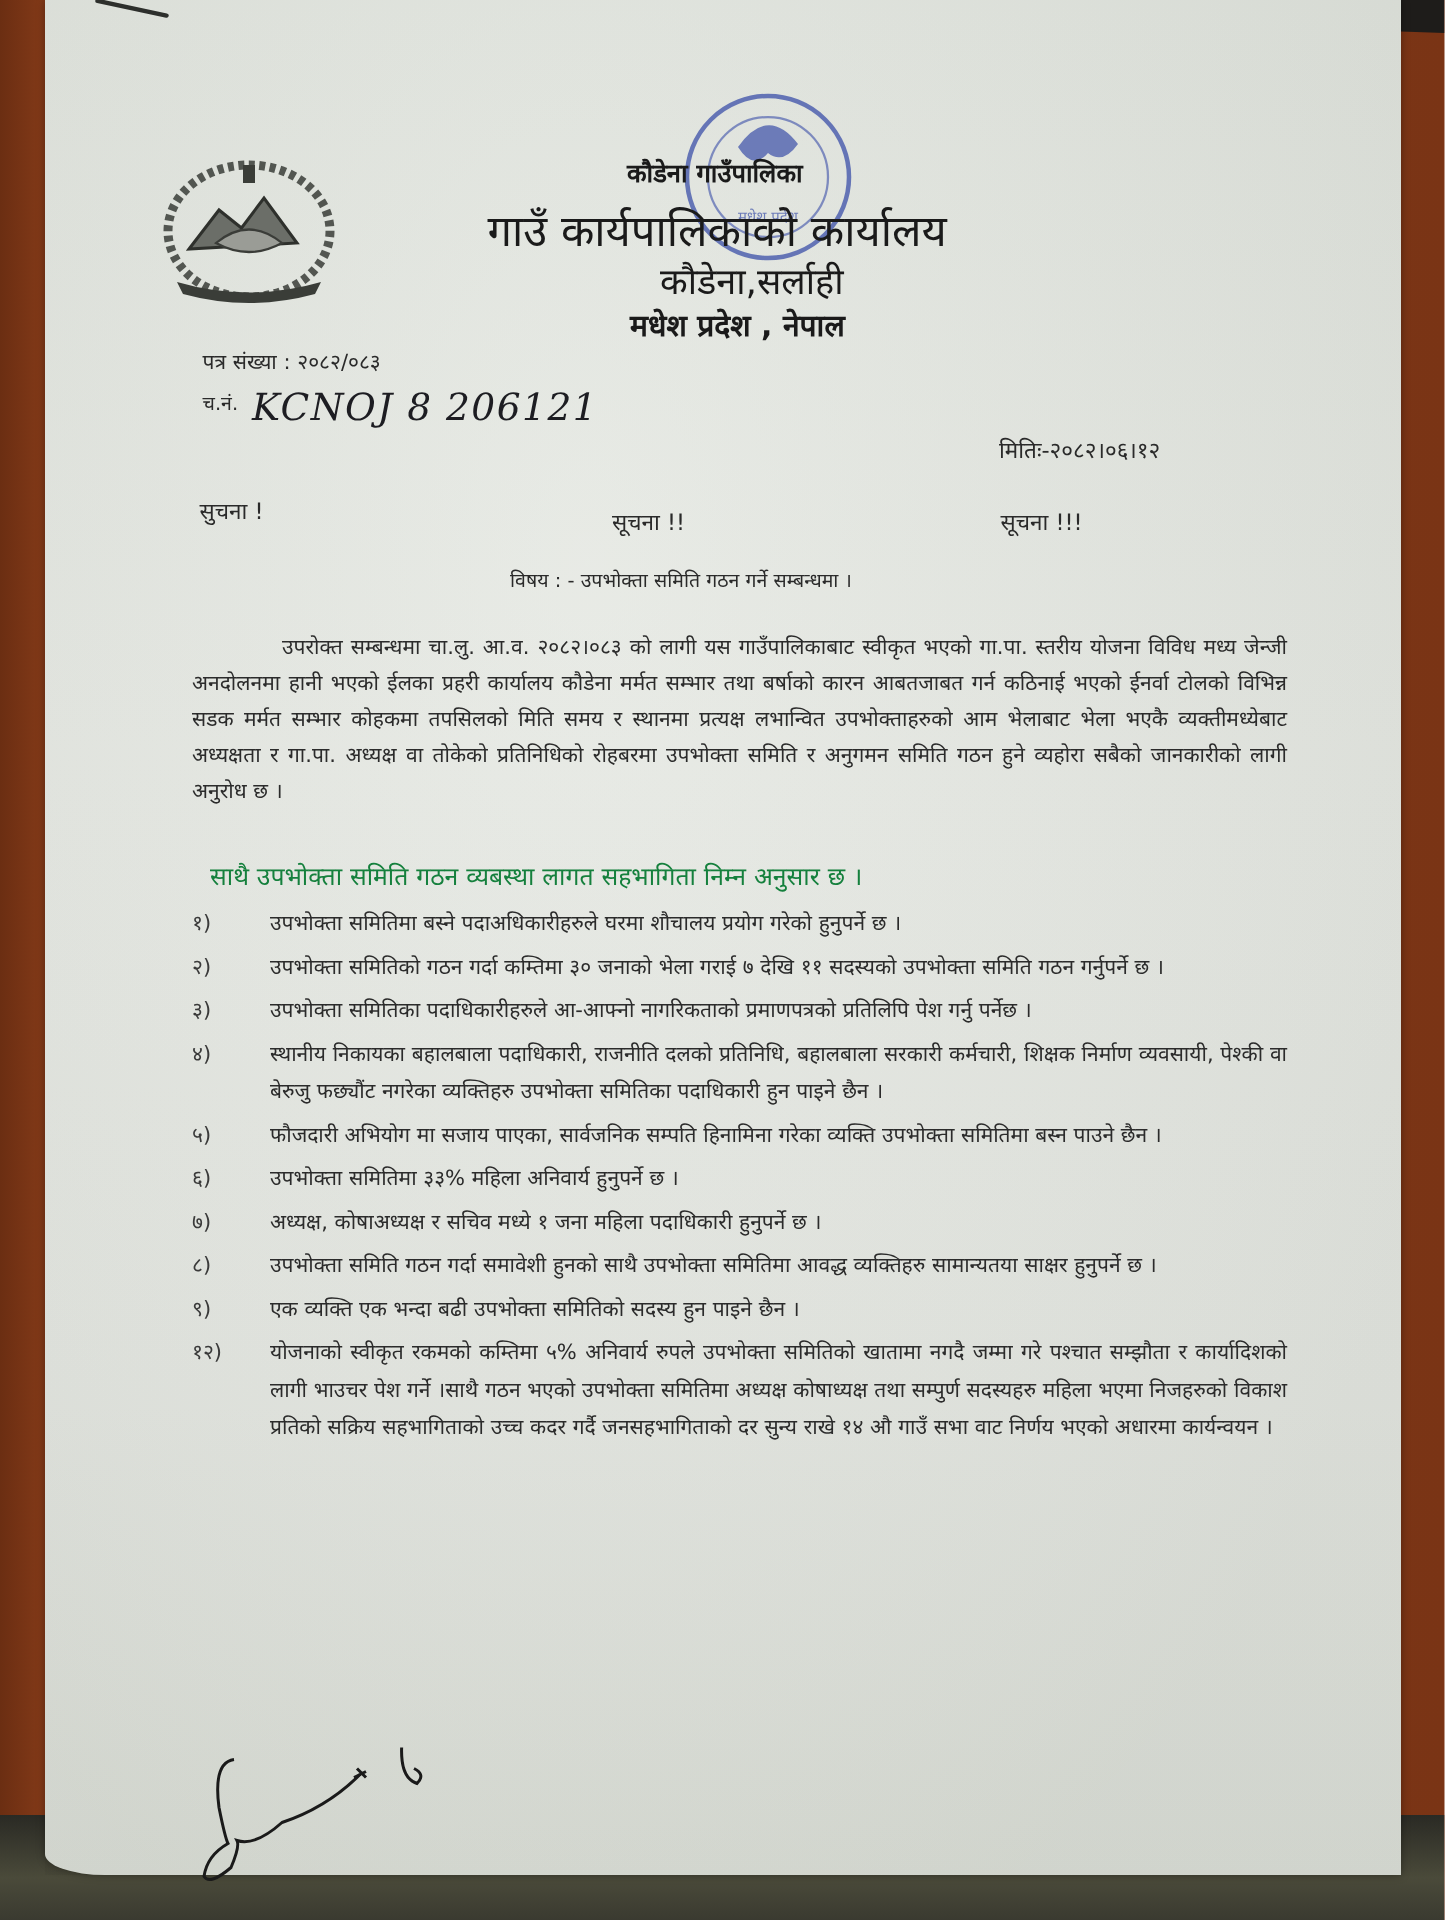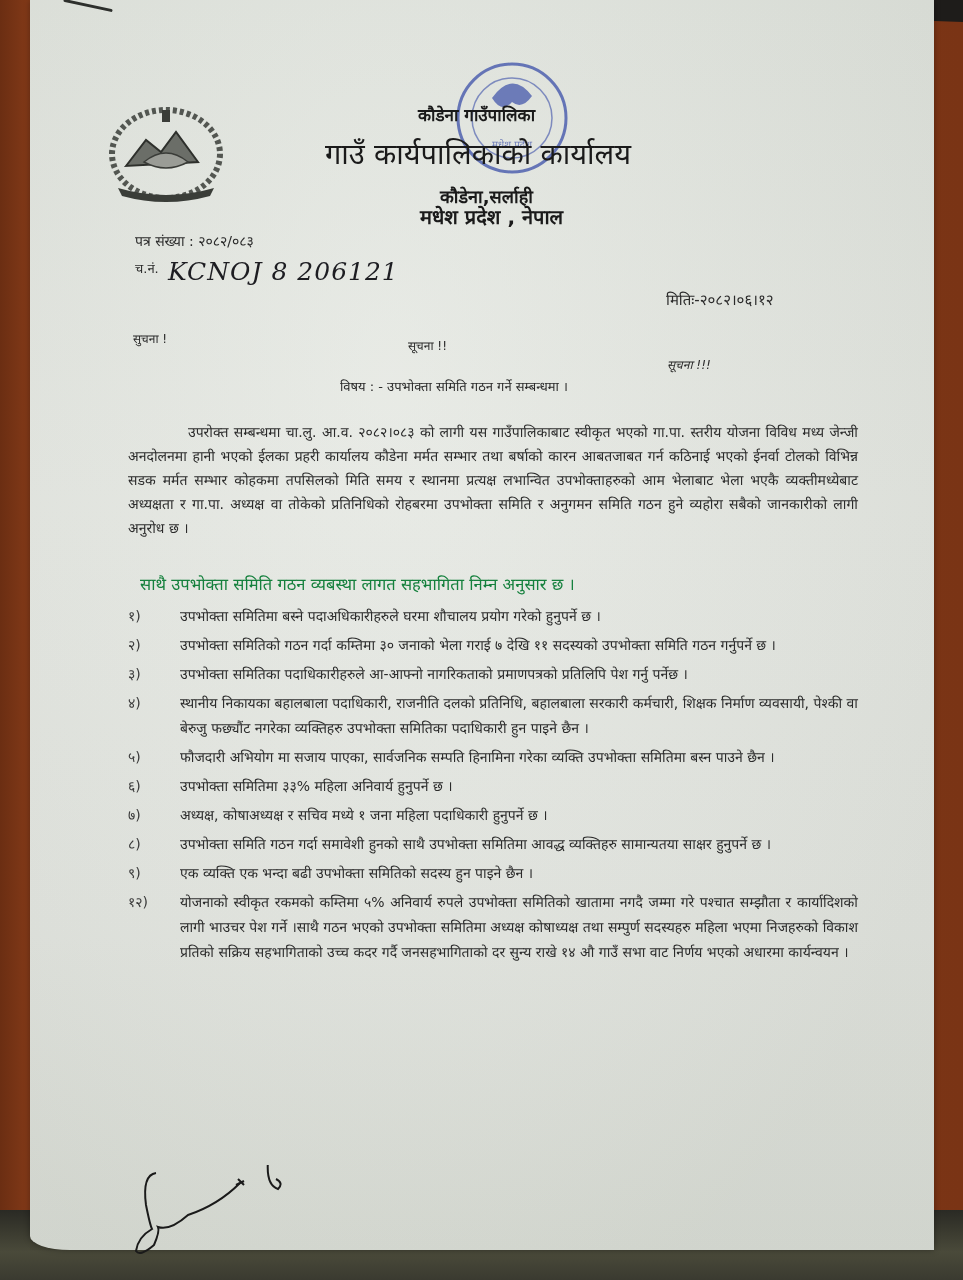--- a/index.html
+++ b/index.html
@@ -26,31 +26,31 @@
     content:""; position:absolute; inset:0;
     background: radial-gradient(ellipse at 40% 30%, rgba(255,255,255,0.18), rgba(0,0,0,0.04) 80%);
     pointer-events:none;
   }
   .staple { position:absolute; left:63px; top:4px; width:50px; height:3px; background:#2d2f2c; transform:rotate(12deg); border-radius:2px; }
   .emblem { position:absolute; left:106px; top:104px; width:120px; height:100px; }
   .stamp { position:absolute; left:452px; top:58px; width:120px; height:120px; }
   .hdr { position:absolute; color:#1a1a1a; text-align:center; white-space:nowrap; }
   .t1 { left:418px; top:103px; font-size:17px; font-weight:bold; }
   .t2 { left:325px; top:133px; font-size:29px; }
-  .t3 { left:440px; top:184px; font-size:18px; font-weight:bold; }
+  .t3 { left:440px; top:170px; font-size:24px; font-weight:normal; }
   .t4 { left:420px; top:203px; font-size:20px; font-weight:bold;text-align:center; }
   .meta { position:absolute; color:#2a2a2a; font-size:14px; white-space:nowrap; }
   .ref-no { left:135px; top:231px; }
   .cn-label { left:135px; top:259px; font-size:13px; }
   .cn-hand { left:168px; top:257px; font-size:25px; font-style:italic; font-family:"DejaVu Serif", serif; color:#1d1d22; letter-spacing:1px; }
   .date { left:666px; top:289px; font-size:15px; }
-  .notice { position:absolute; font-size:12px; color:#2a2a2a; }
+  .notice { position:absolute; font-size:15px; color:#2a2a2a; }
   .n1 { left:133px; top:330px; }
   .n2 { left:408px; top:337px; }
-  .n3 { left:667px; top:356px;font-style:italic; }
+  .n3 { left:667px; top:337px; }
   .subject { position:absolute; left:340px; top:377px; font-size:13px; color:#2a2a2a; }
   .para {
     position:absolute; left:128px; top:420px; width:730px;
     font-size:14px; line-height:24px; color:#2b2b2b; text-align:justify; text-indent:60px;
   }
   .lead { position:absolute; left:140px; top:572px; font-size:16.5px; color:#15803d; }
   .rules { position:absolute; left:128px; top:604px; width:730px; margin:0; padding:0; list-style:none; }
   .rule { display:flex; font-size:14px; line-height:25px; color:#2b2b2b; margin-bottom:4px; }
   .rule .num { width:52px; flex:none; color:#3a3a3a; }
   .rule .txt { flex:1; text-align:justify; }

